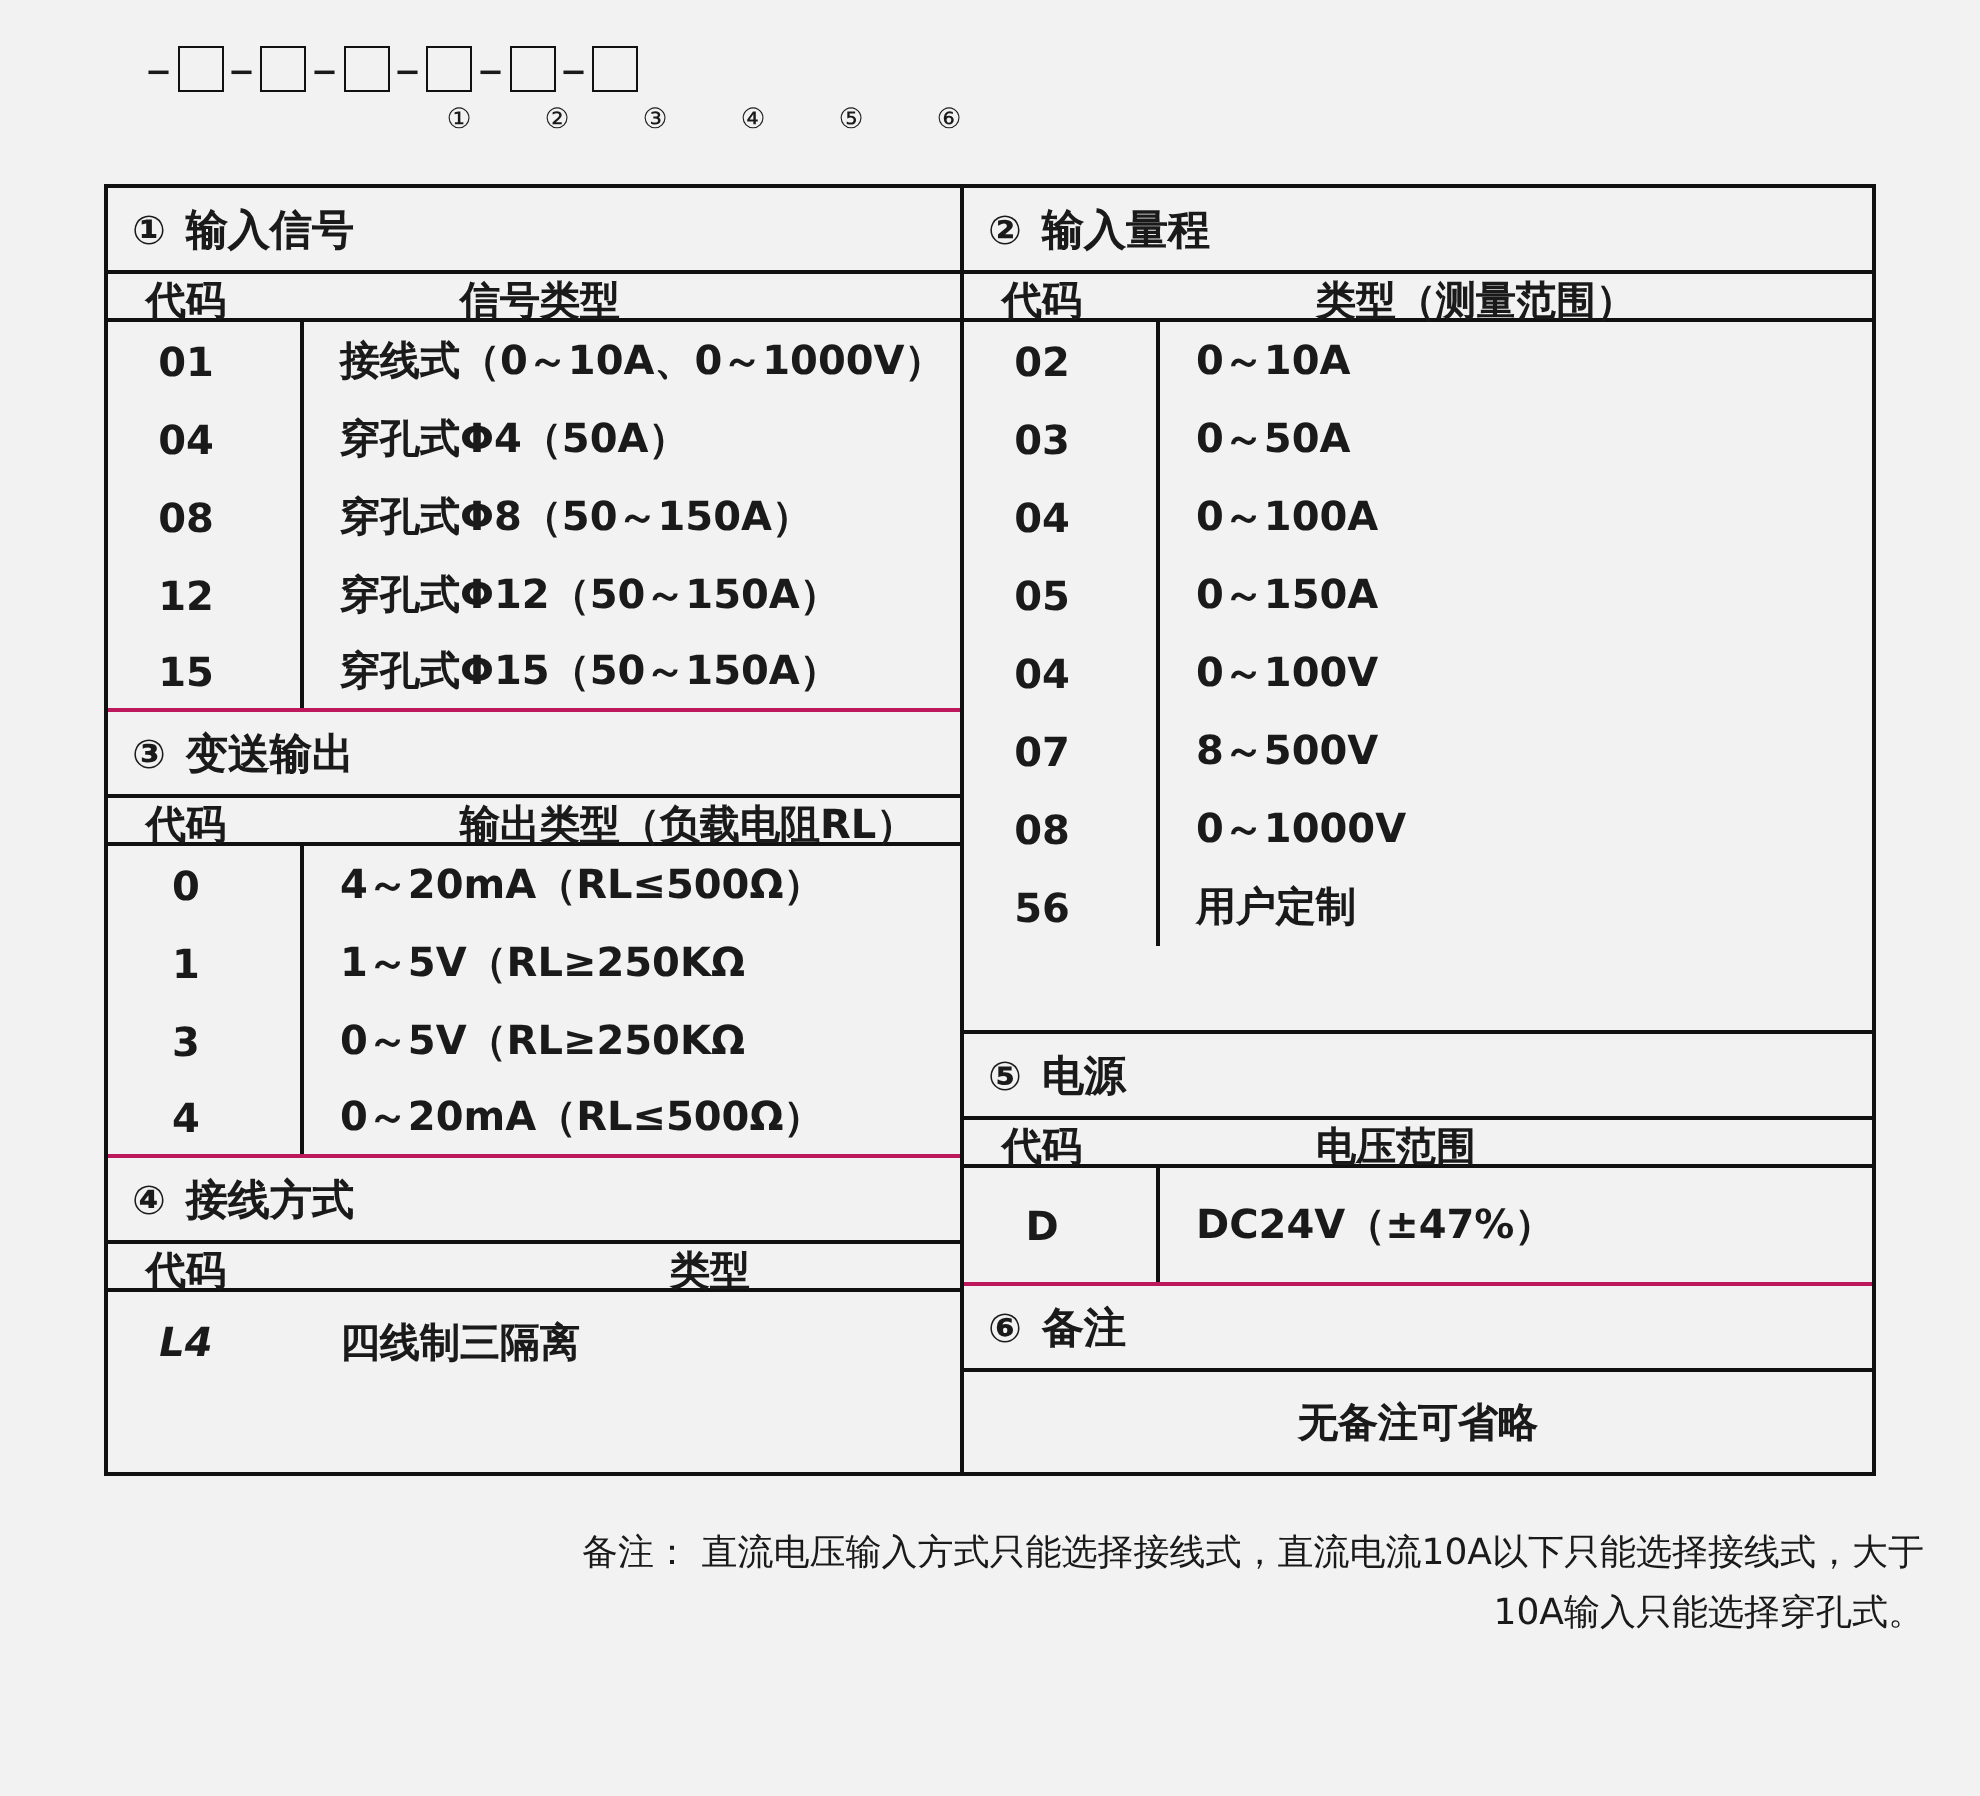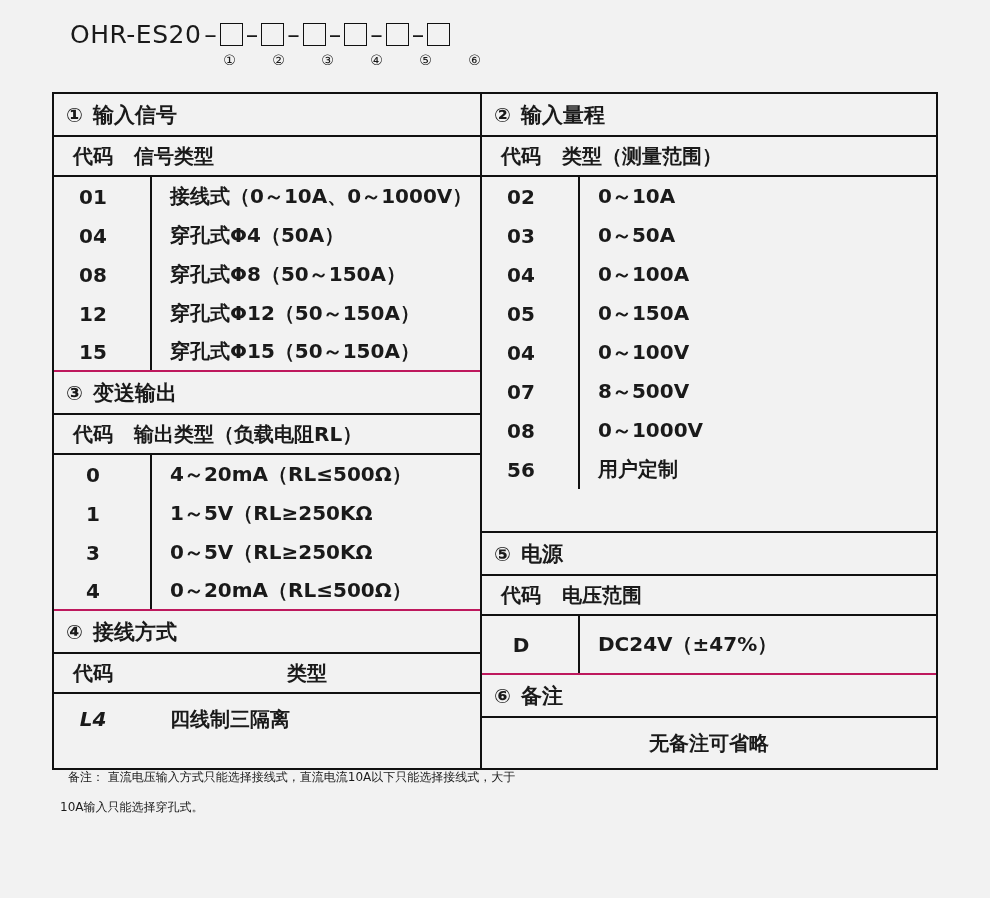--- a/index.html
+++ b/index.html
@@ -97,26 +97,27 @@
     font-family: "DejaVu Sans", sans-serif;
     border-bottom: 2px solid #111;
     box-sizing: border-box;
   }
   .sec-title .circ {
     margin-right: 10px;
     font-size: 20px;
   }
 
   .hdr-row {
-    height: 40px;
-    display: flex;
-    align-items: center;
+    height: 24px;
+    display: flex;
+    align-items: flex-start;
     border-bottom: 2px solid #111;
     box-sizing: border-box;
     font-weight: bold;
+    gap: 48px;
   }
   .row {
     height: 39px;
     display: flex;
     align-items: stretch;
     box-sizing: border-box;
     gap: 18px;
   }
   .cell-code {
     width: 78px;
@@ -158,34 +159,34 @@
   
   .spacer-right {
     height: 44px;
     border-bottom: 2px solid #111;
     box-sizing: border-box;
   }
 
   
   .footer-note {
     position: absolute;
-    left: 60px;
+    left: 72px;
     top: 762px;
     width: 890px;
-    font-size: 12px;
+    font-size: 18px;
     line-height: 30px;
     font-family: "DejaVu Sans", sans-serif;
+    text-align: right;
   }
   .footer-note .l1 { padding-left: 8px; }
 </style>
 </head>
 <body>
 
 <div class="model-line">
-  <span class="model-code">OHR-ES20</span>
   <span class="model-slots">
     <span class="dash">–</span>
     <span class="slot-box"></span>
     <span class="dash">–</span>
     <span class="slot-box"></span>
     <span class="dash">–</span>
     <span class="slot-box"></span>
     <span class="dash">–</span>
     <span class="slot-box"></span>
     <span class="dash">–</span>

